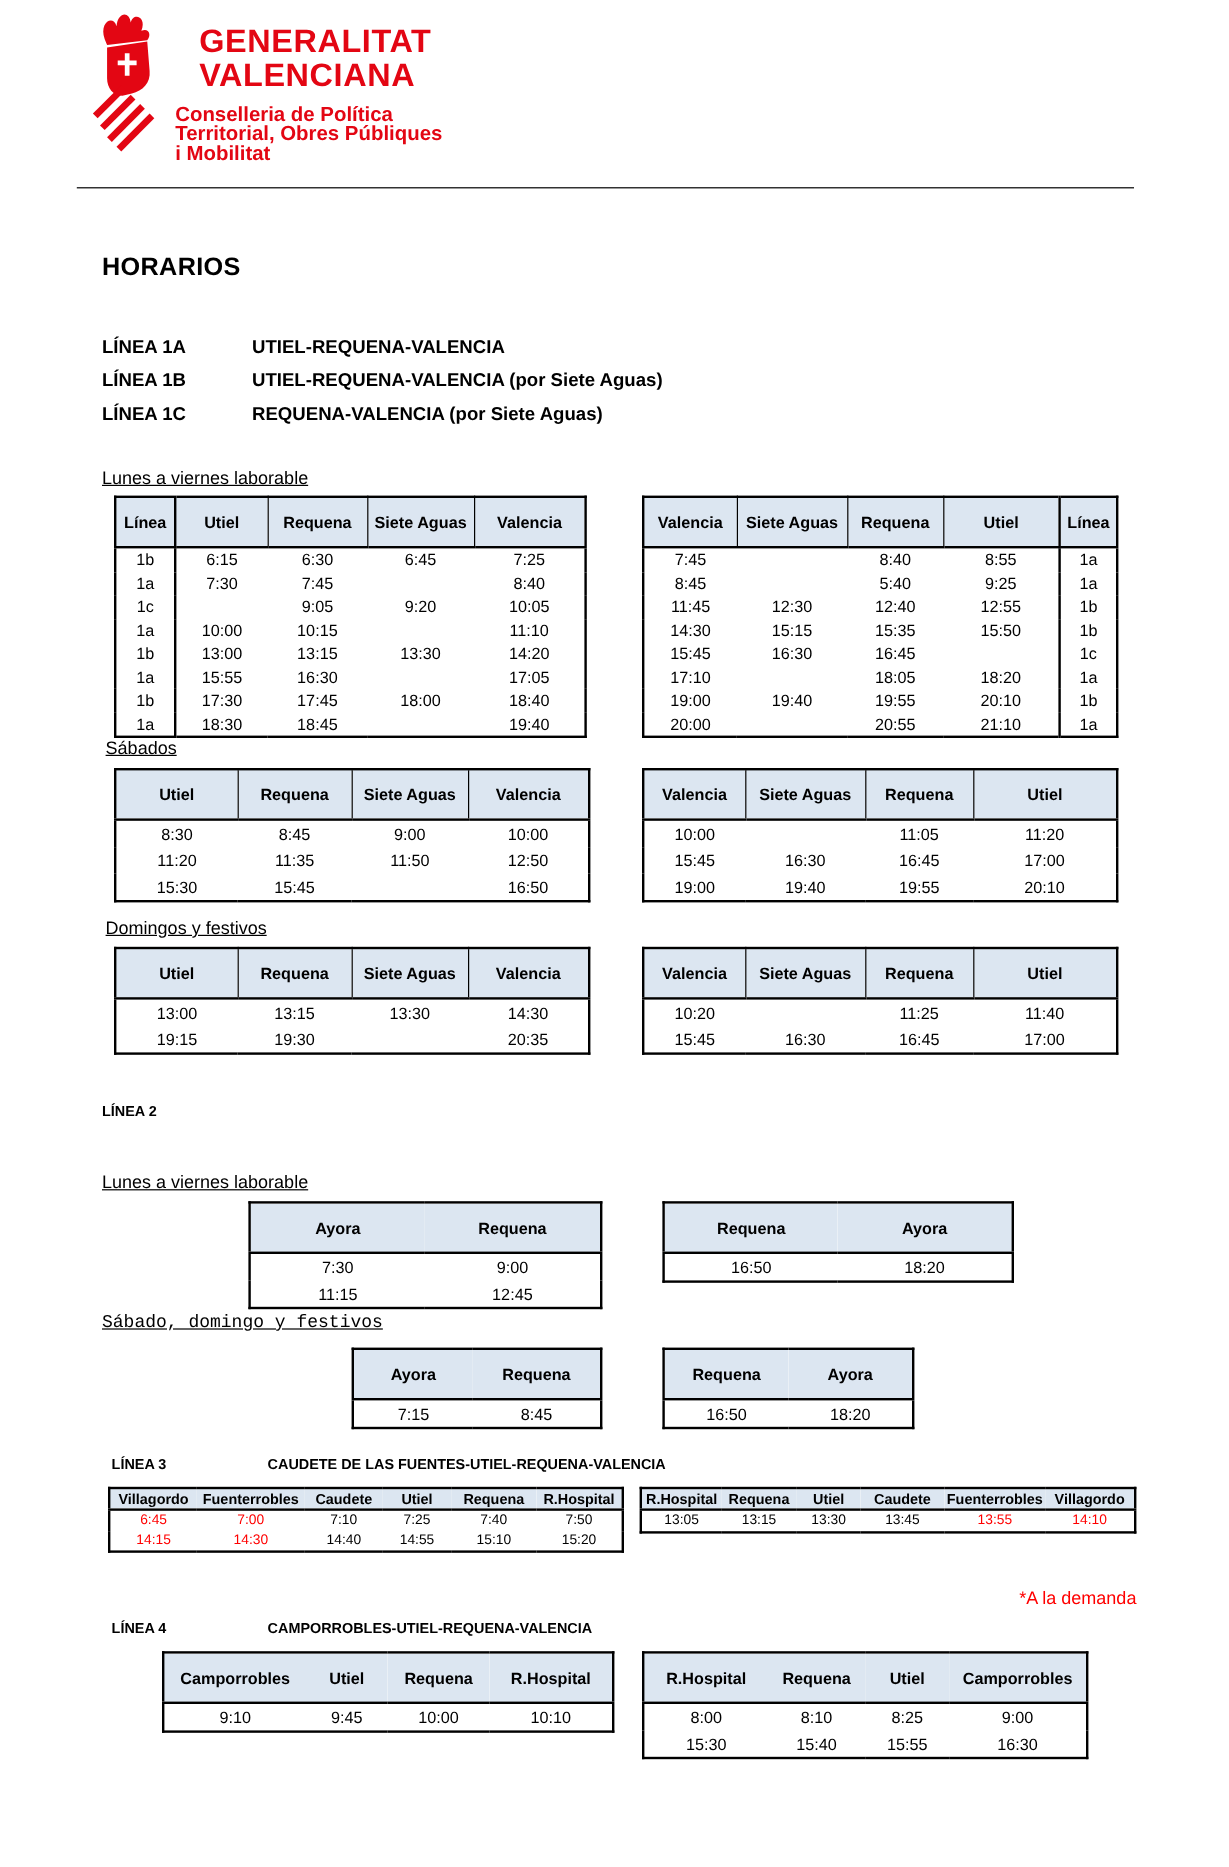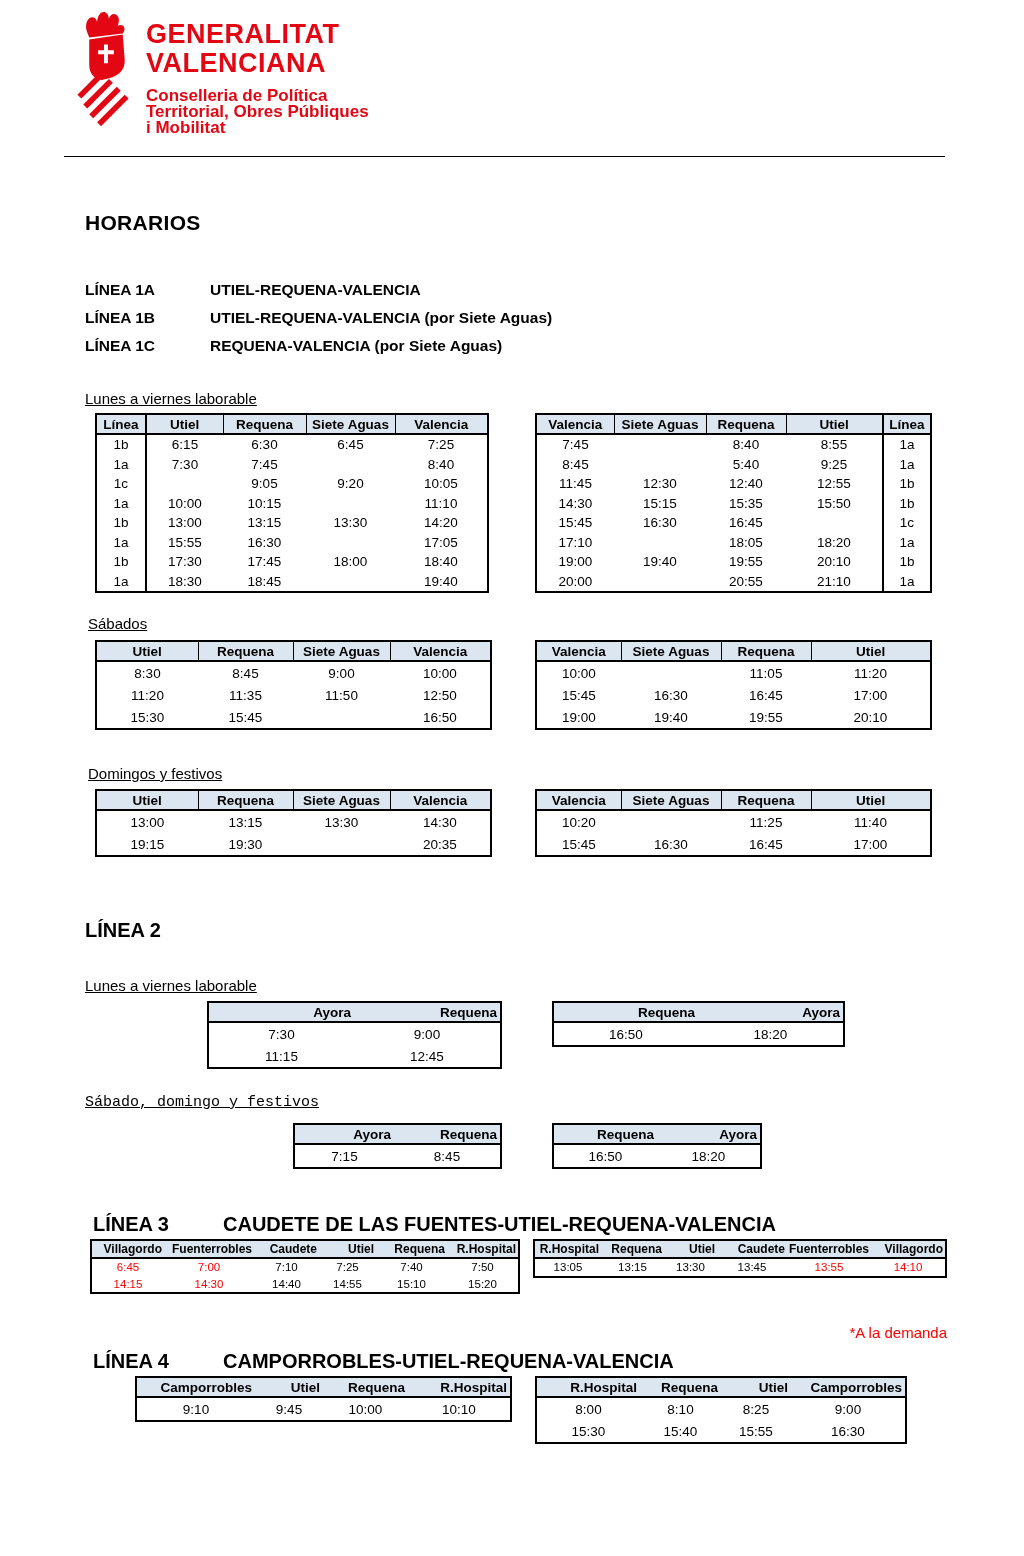--- a/index.html
+++ b/index.html
@@ -7,45 +7,45 @@
     width:1024px;height:1556px;background:#ffffff;position:relative;
     font-family:"Liberation Sans","DejaVu Sans",sans-serif;color:#000;
     overflow:hidden;
   }
   .block{position:absolute;}
 
   
   #logo{top:8px;left:74px;display:flex;align-items:flex-start;}
   #logo .mark{width:60px;height:128px;flex:0 0 auto;}
   #logo .words{margin-left:12px;margin-top:12px;}
-  .org{color:var(--red);font-weight:bold;font-size:27px;line-height:29px;letter-spacing:0.5px;}
+  .org{color:var(--red);font-weight:bold;font-size:27px;line-height:29px;letter-spacing:0.5px;margin-left:20px;}
   .dept{color:var(--red);font-weight:bold;font-size:17px;line-height:16px;margin-top:10px;}
 
   
   #divider{top:156px;left:64px;width:881px;border-top:1.5px solid #000;height:0;}
   #title{top:211px;left:85px;font-size:21px;font-weight:bold;letter-spacing:0.3px;}
   .line-list{display:grid;grid-template-columns:125px auto;row-gap:8px;
              font-size:15.5px;font-weight:bold;line-height:20px;}
-  .line-head{display:grid;grid-template-columns:125px auto;font-size:20px;font-weight:bold;}
+  .line-head{display:grid;grid-template-columns:125px auto;font-size:12px;font-weight:bold;}
   .line-head.wide{grid-template-columns:130px auto;}
   .day-heading{font-size:15px;text-decoration:underline;}
 
   
   table.tt{border-collapse:collapse;border:2px solid #000;table-layout:fixed;
            text-align:center;font-size:13.5px;background:#fff;}
-  .tt th{background:var(--hdr);font-weight:bold;padding:0 3px;height:18px;
+  .tt th{background:var(--hdr);font-weight:bold;padding:11px 3px;height:18px;
          border-left:1px solid #000;border-right:1px solid #000;border-bottom:2px solid #000;
          overflow:hidden;white-space:nowrap;}
   .tt th:first-child{border-left:none;}
   .tt th:last-child{border-right:none;}
   .tt td{padding:1.5px 3px;height:16.5px;overflow:hidden;white-space:nowrap;}
   .tt .thickR{border-right:2px solid #000 !important;}
   .tt .redText{color:#ff0000;}
   .tt .redR{box-shadow:3px 0 0 #c00000;}
-  .tt.nov th{border-left:none;border-right:none;text-align:right;}
+  .tt.nov th{border-left:none;border-right:none;}
   .tt.tall td{height:19px;}
   .tt.small{font-size:11.5px;}
   .tt.small th{height:14px;padding:1px 2px;font-size:12px;}
   .tt.small td{height:14.5px;padding:1px 2px;}
 
   
   #linea1-list{top:280px;left:85px;}
   #h-weekday1{top:390px;left:85px;}
   #t-weekday-out{top:413px;left:95px;}
   #t-weekday-back{top:413px;left:535px;}

